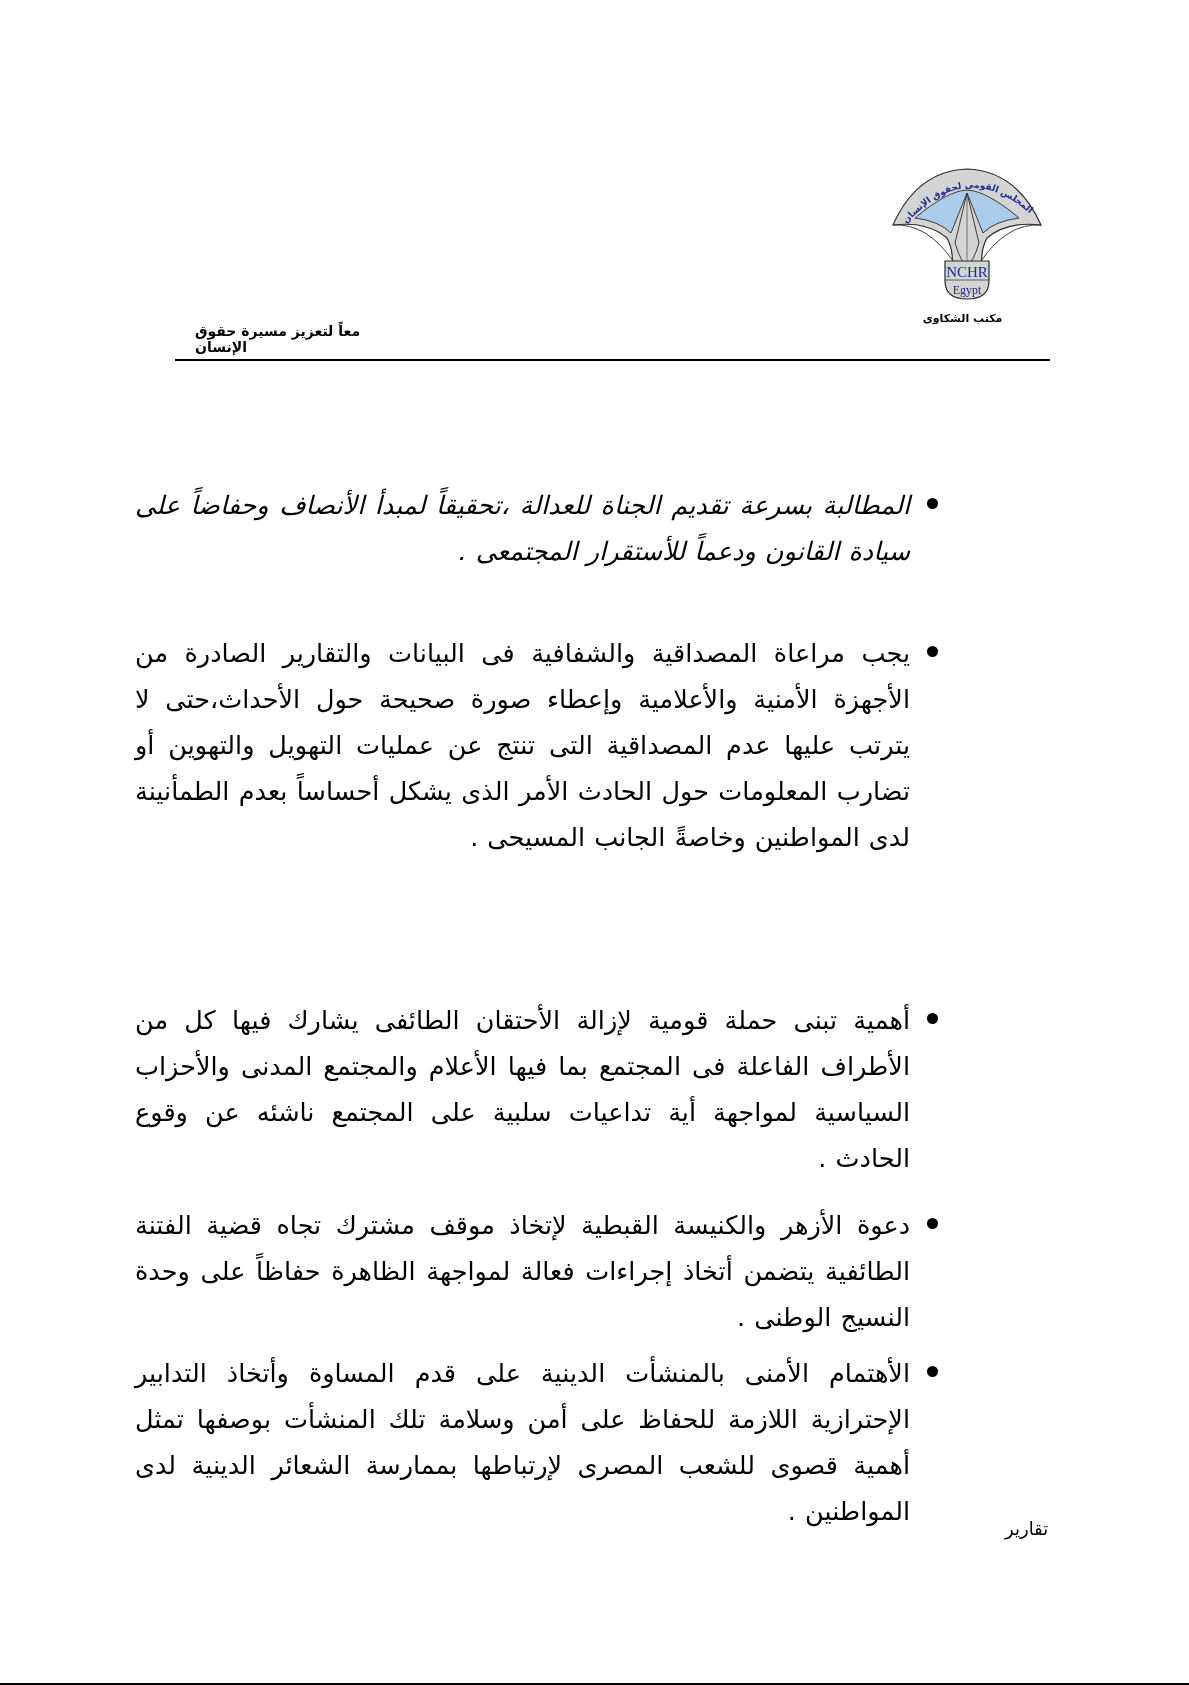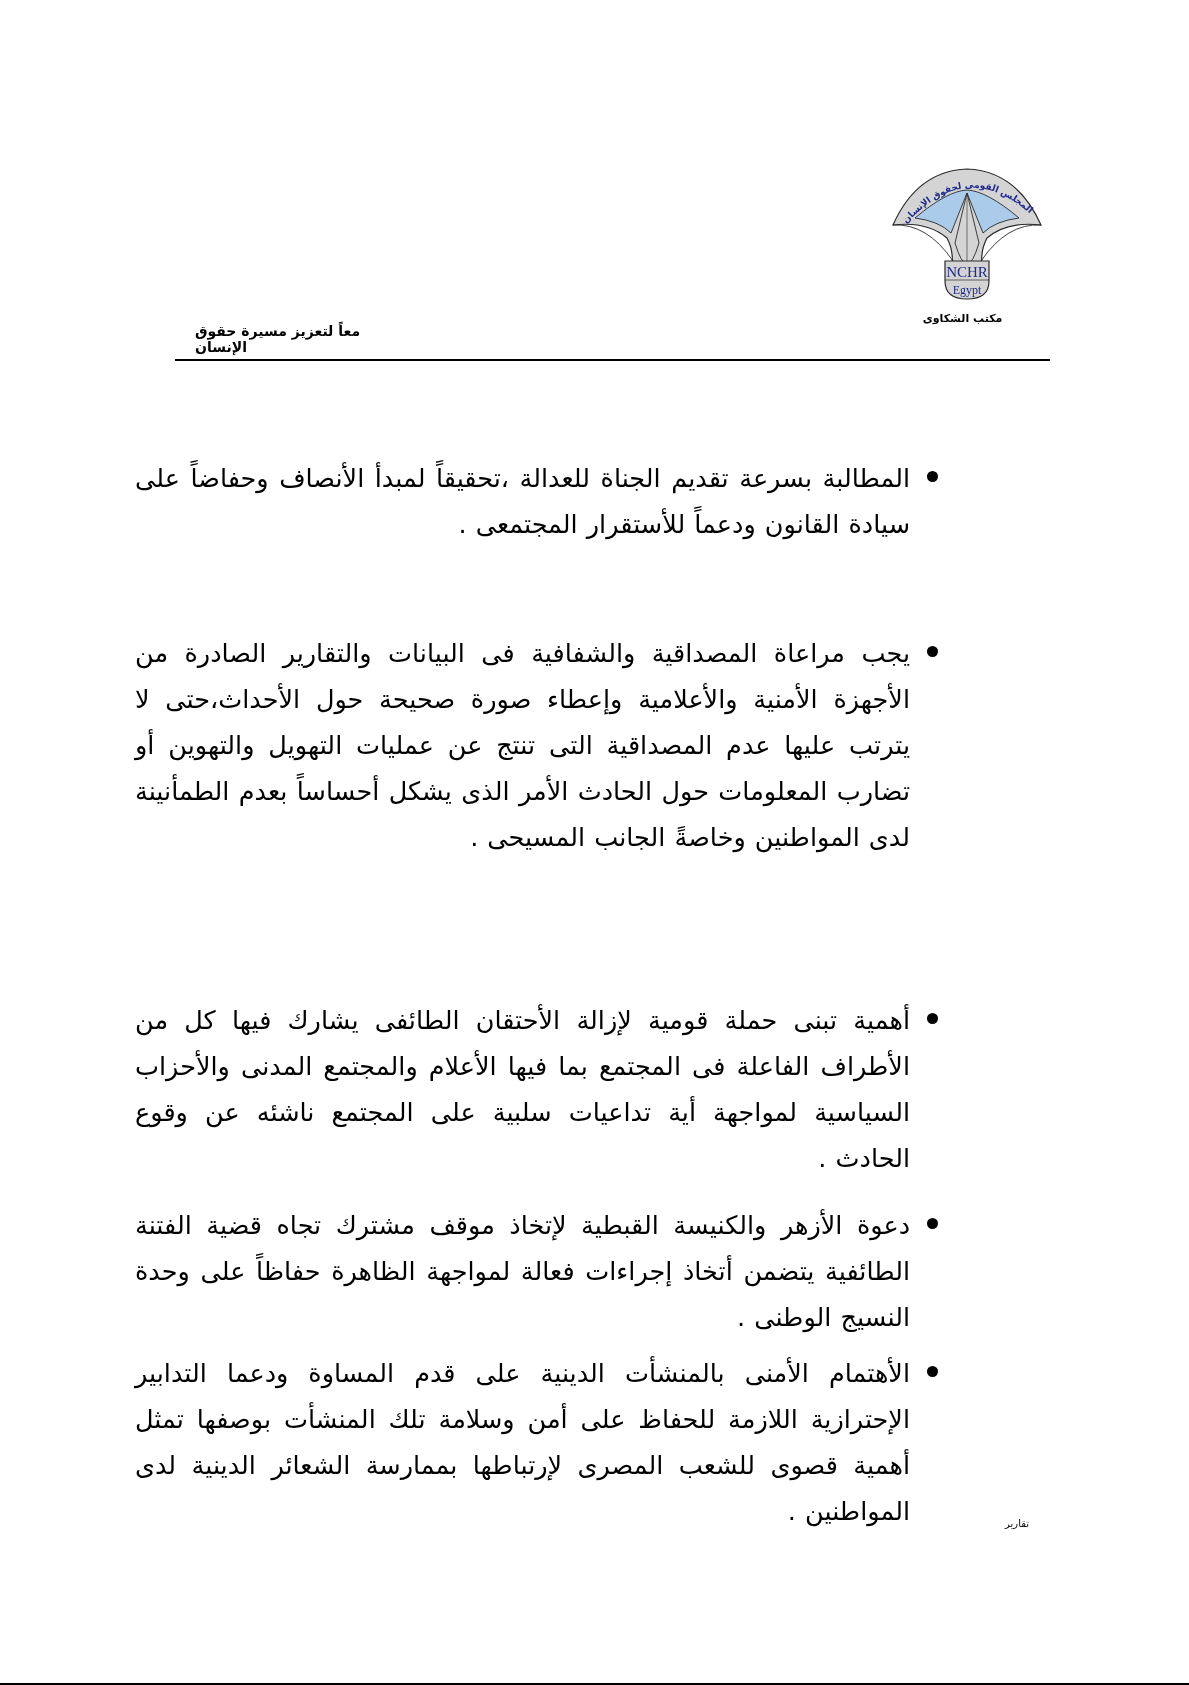--- a/index.html
+++ b/index.html
@@ -16,28 +16,28 @@
   .header-rule { position: absolute; left: 175px; top: 359px; width: 875px; height: 0;
                  border-top: 2px solid #000; }
 
   
   .bullet { position: absolute; left: 135px; width: 775px; direction: rtl; }
   .bullet-dot { position: absolute; right: -28px; top: 16px; width: 11px; height: 11px;
                 border-radius: 50%; background: #000; }
   .bullet-text { font-size: 25.5px; line-height: 46px; text-align: justify;
                  text-align-last: right; margin: 0; word-spacing: 1px; }
 
-  .b1 { top: 455px; }
+  .b1 { top: 482px; font-style: italic; }
   .b2 { top: 630px; }
   .b3 { top: 997px; }
   .b4 { top: 1202px; }
   .b5 { top: 1350px; }
 
   
-  .footer-label { position: absolute; left: 1005px; top: 1518px; font-size: 10px; direction: rtl; }
+  .footer-label { position: absolute; left: 1005px; top: 1518px; font-size: 18px; direction: rtl; }
   .bottom-rule { position: absolute; left: 0; top: 1683px; width: 1189px; height: 0;
                  border-top: 2px solid #000; }
 </style>
 </head>
 <body>
 
 <div class="page">
 
   <div class="logo">
     <svg width="160" height="140" viewBox="0 0 160 140" xmlns="http://www.w3.org/2000/svg">
@@ -84,18 +84,18 @@
     <p class="bullet-text">دعوة الأزهر والكنيسة القبطية لإتخاذ موقف مشترك تجاه قضية الفتنة الطائفية يتضمن أتخاذ إجراءات فعالة لمواجهة الظاهرة حفاظاً على وحدة النسيج الوطنى .</p>
   </div>
 
   <div class="bullet b3">
     <span class="bullet-dot"></span>
     <p class="bullet-text">أهمية تبنى حملة قومية لإزالة الأحتقان الطائفى يشارك فيها كل من الأطراف الفاعلة فى المجتمع بما فيها الأعلام والمجتمع المدنى والأحزاب السياسية لمواجهة أية تداعيات سلبية على المجتمع ناشئه عن وقوع الحادث .</p>
   </div>
 
   <div class="bullet b5">
     <span class="bullet-dot"></span>
-    <p class="bullet-text">الأهتمام الأمنى بالمنشأت الدينية على قدم المساوة ودعما التدابير الإحترازية اللازمة للحفاظ على أمن وسلامة تلك المنشأت بوصفها تمثل أهمية قصوى للشعب المصرى لإرتباطها بممارسة الشعائر الدينية لدى المواطنين .</p>
+    <p class="bullet-text">الأهتمام الأمنى بالمنشأت الدينية على قدم المساوة وأتخاذ التدابير الإحترازية اللازمة للحفاظ على أمن وسلامة تلك المنشأت بوصفها تمثل أهمية قصوى للشعب المصرى لإرتباطها بممارسة الشعائر الدينية لدى المواطنين .</p>
   </div>
 
   <div class="footer-label">تقارير</div>
   <div class="bottom-rule"></div>
 </div>
 
 </body></html>

